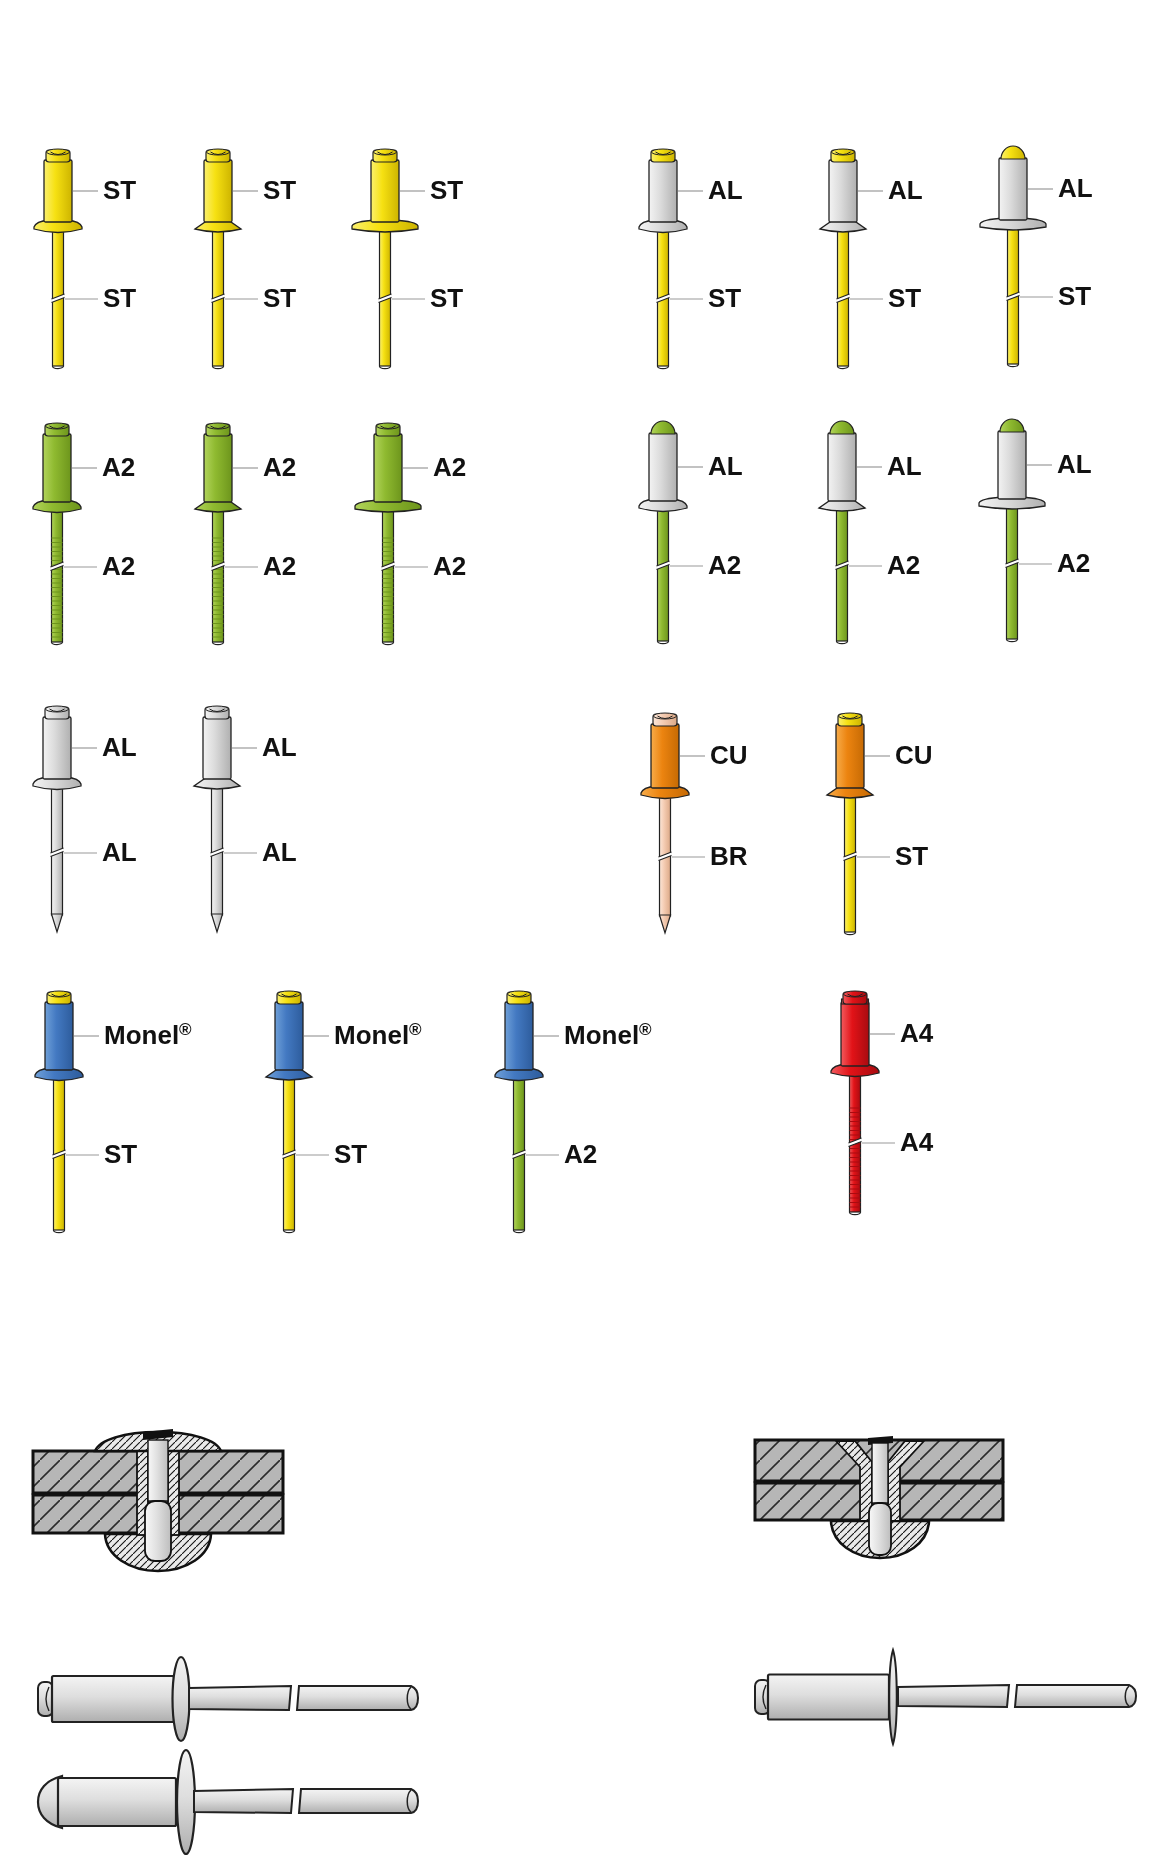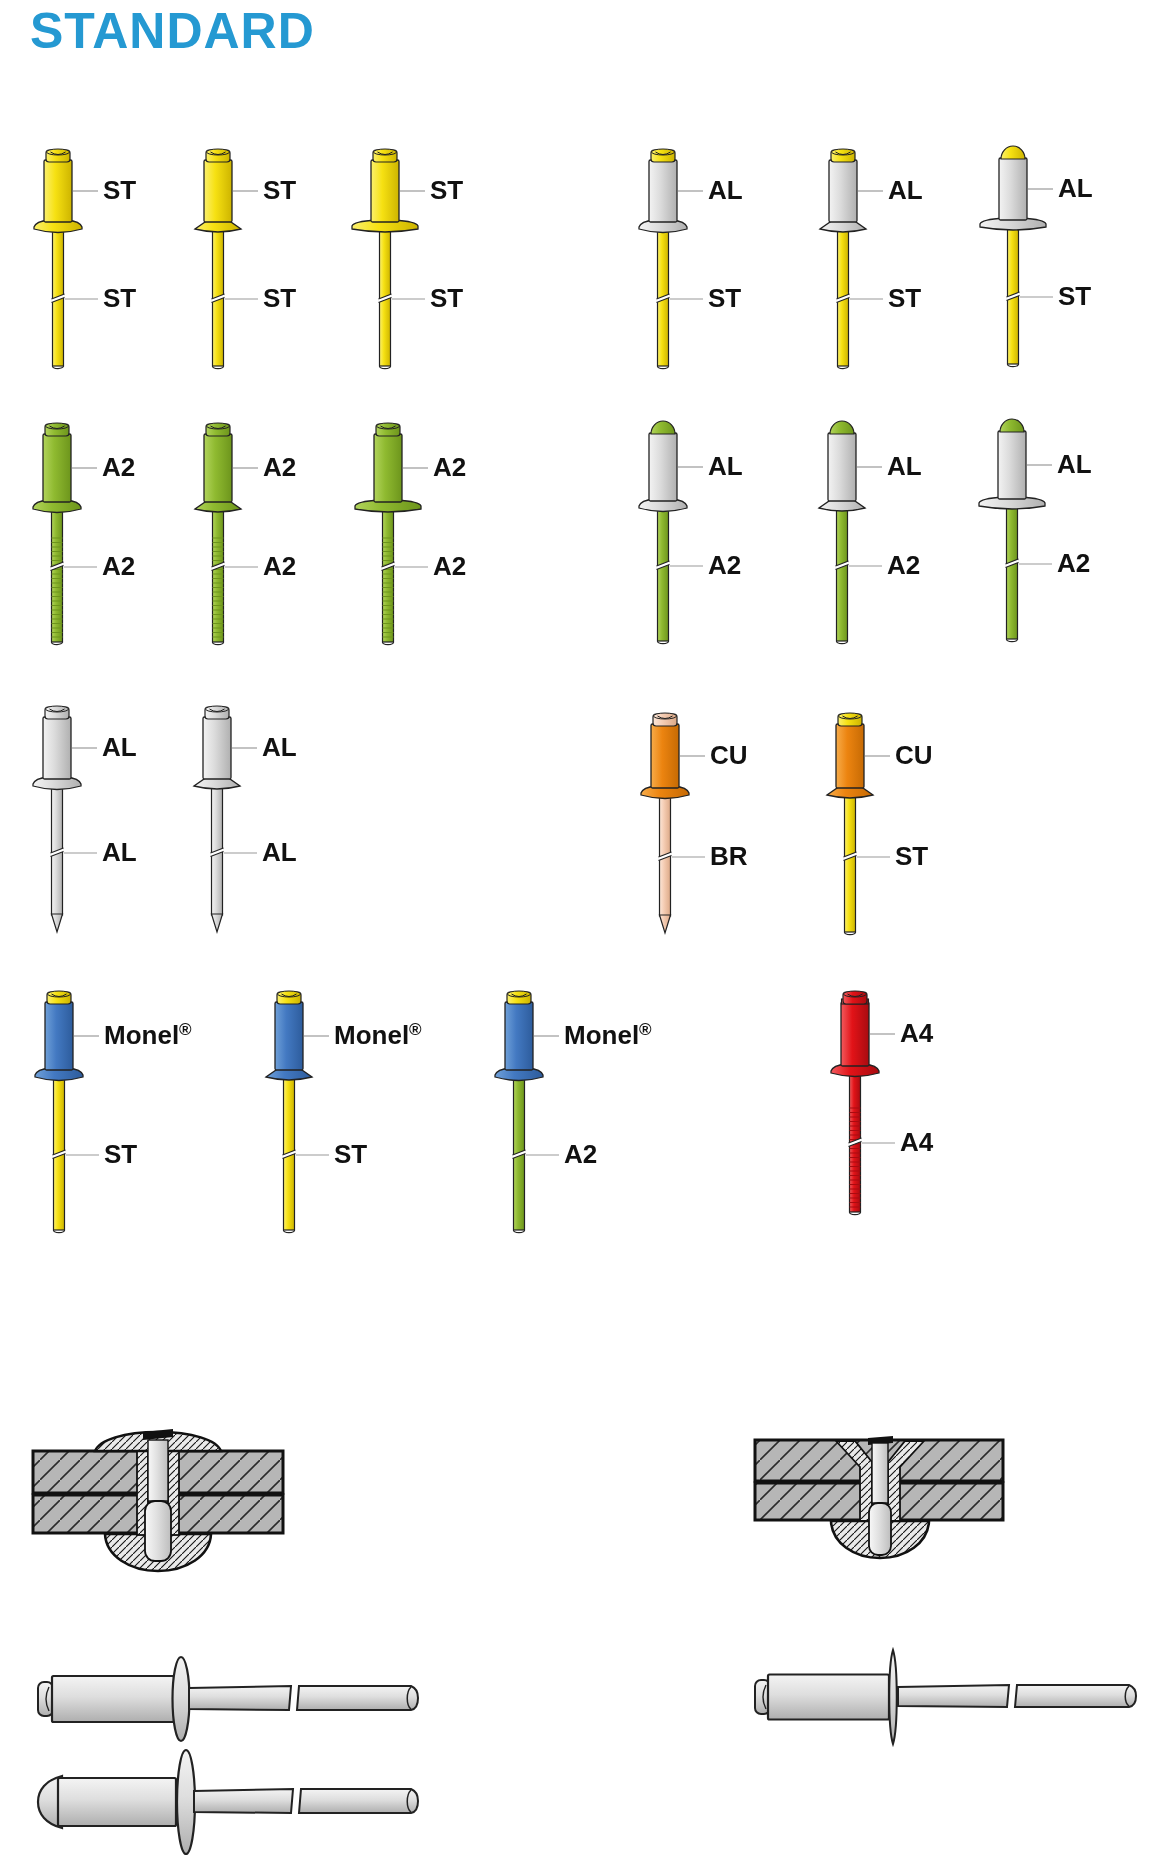--- a/index.html
+++ b/index.html
@@ -7,21 +7,20 @@
           font-family:"Liberation Sans",sans-serif;}
   .canvas h1{position:absolute;left:30px;top:2px;margin:0;font-size:50px;font-weight:bold;
              letter-spacing:1px;font-family:"Liberation Sans",sans-serif;}
   #diagram{position:absolute;left:0;top:0;}
   .lbl{font-family:"Liberation Sans",sans-serif;font-weight:bold;font-size:26px;fill:#111;}
 </style>
 </head>
 <body>
 
 <div class="canvas">
-  <h1 style="color: rgb(37, 153, 210);">STANDARD</h1>
   <svg id="diagram" width="1160" height="1863" viewBox="0 0 1160 1863">
       <defs>
         <linearGradient id="grad-ST" x1="0" y1="0" x2="1" y2="0">
           <stop offset="0%" stop-color="#FBF06E"></stop>
           <stop offset="40%" stop-color="#F6E112"></stop>
           <stop offset="100%" stop-color="#CDB400"></stop>
         </linearGradient>
         <linearGradient id="grad-A2" x1="0" y1="0" x2="1" y2="0">
           <stop offset="0%" stop-color="#B2D45C"></stop>
           <stop offset="40%" stop-color="#8FBA30"></stop>

